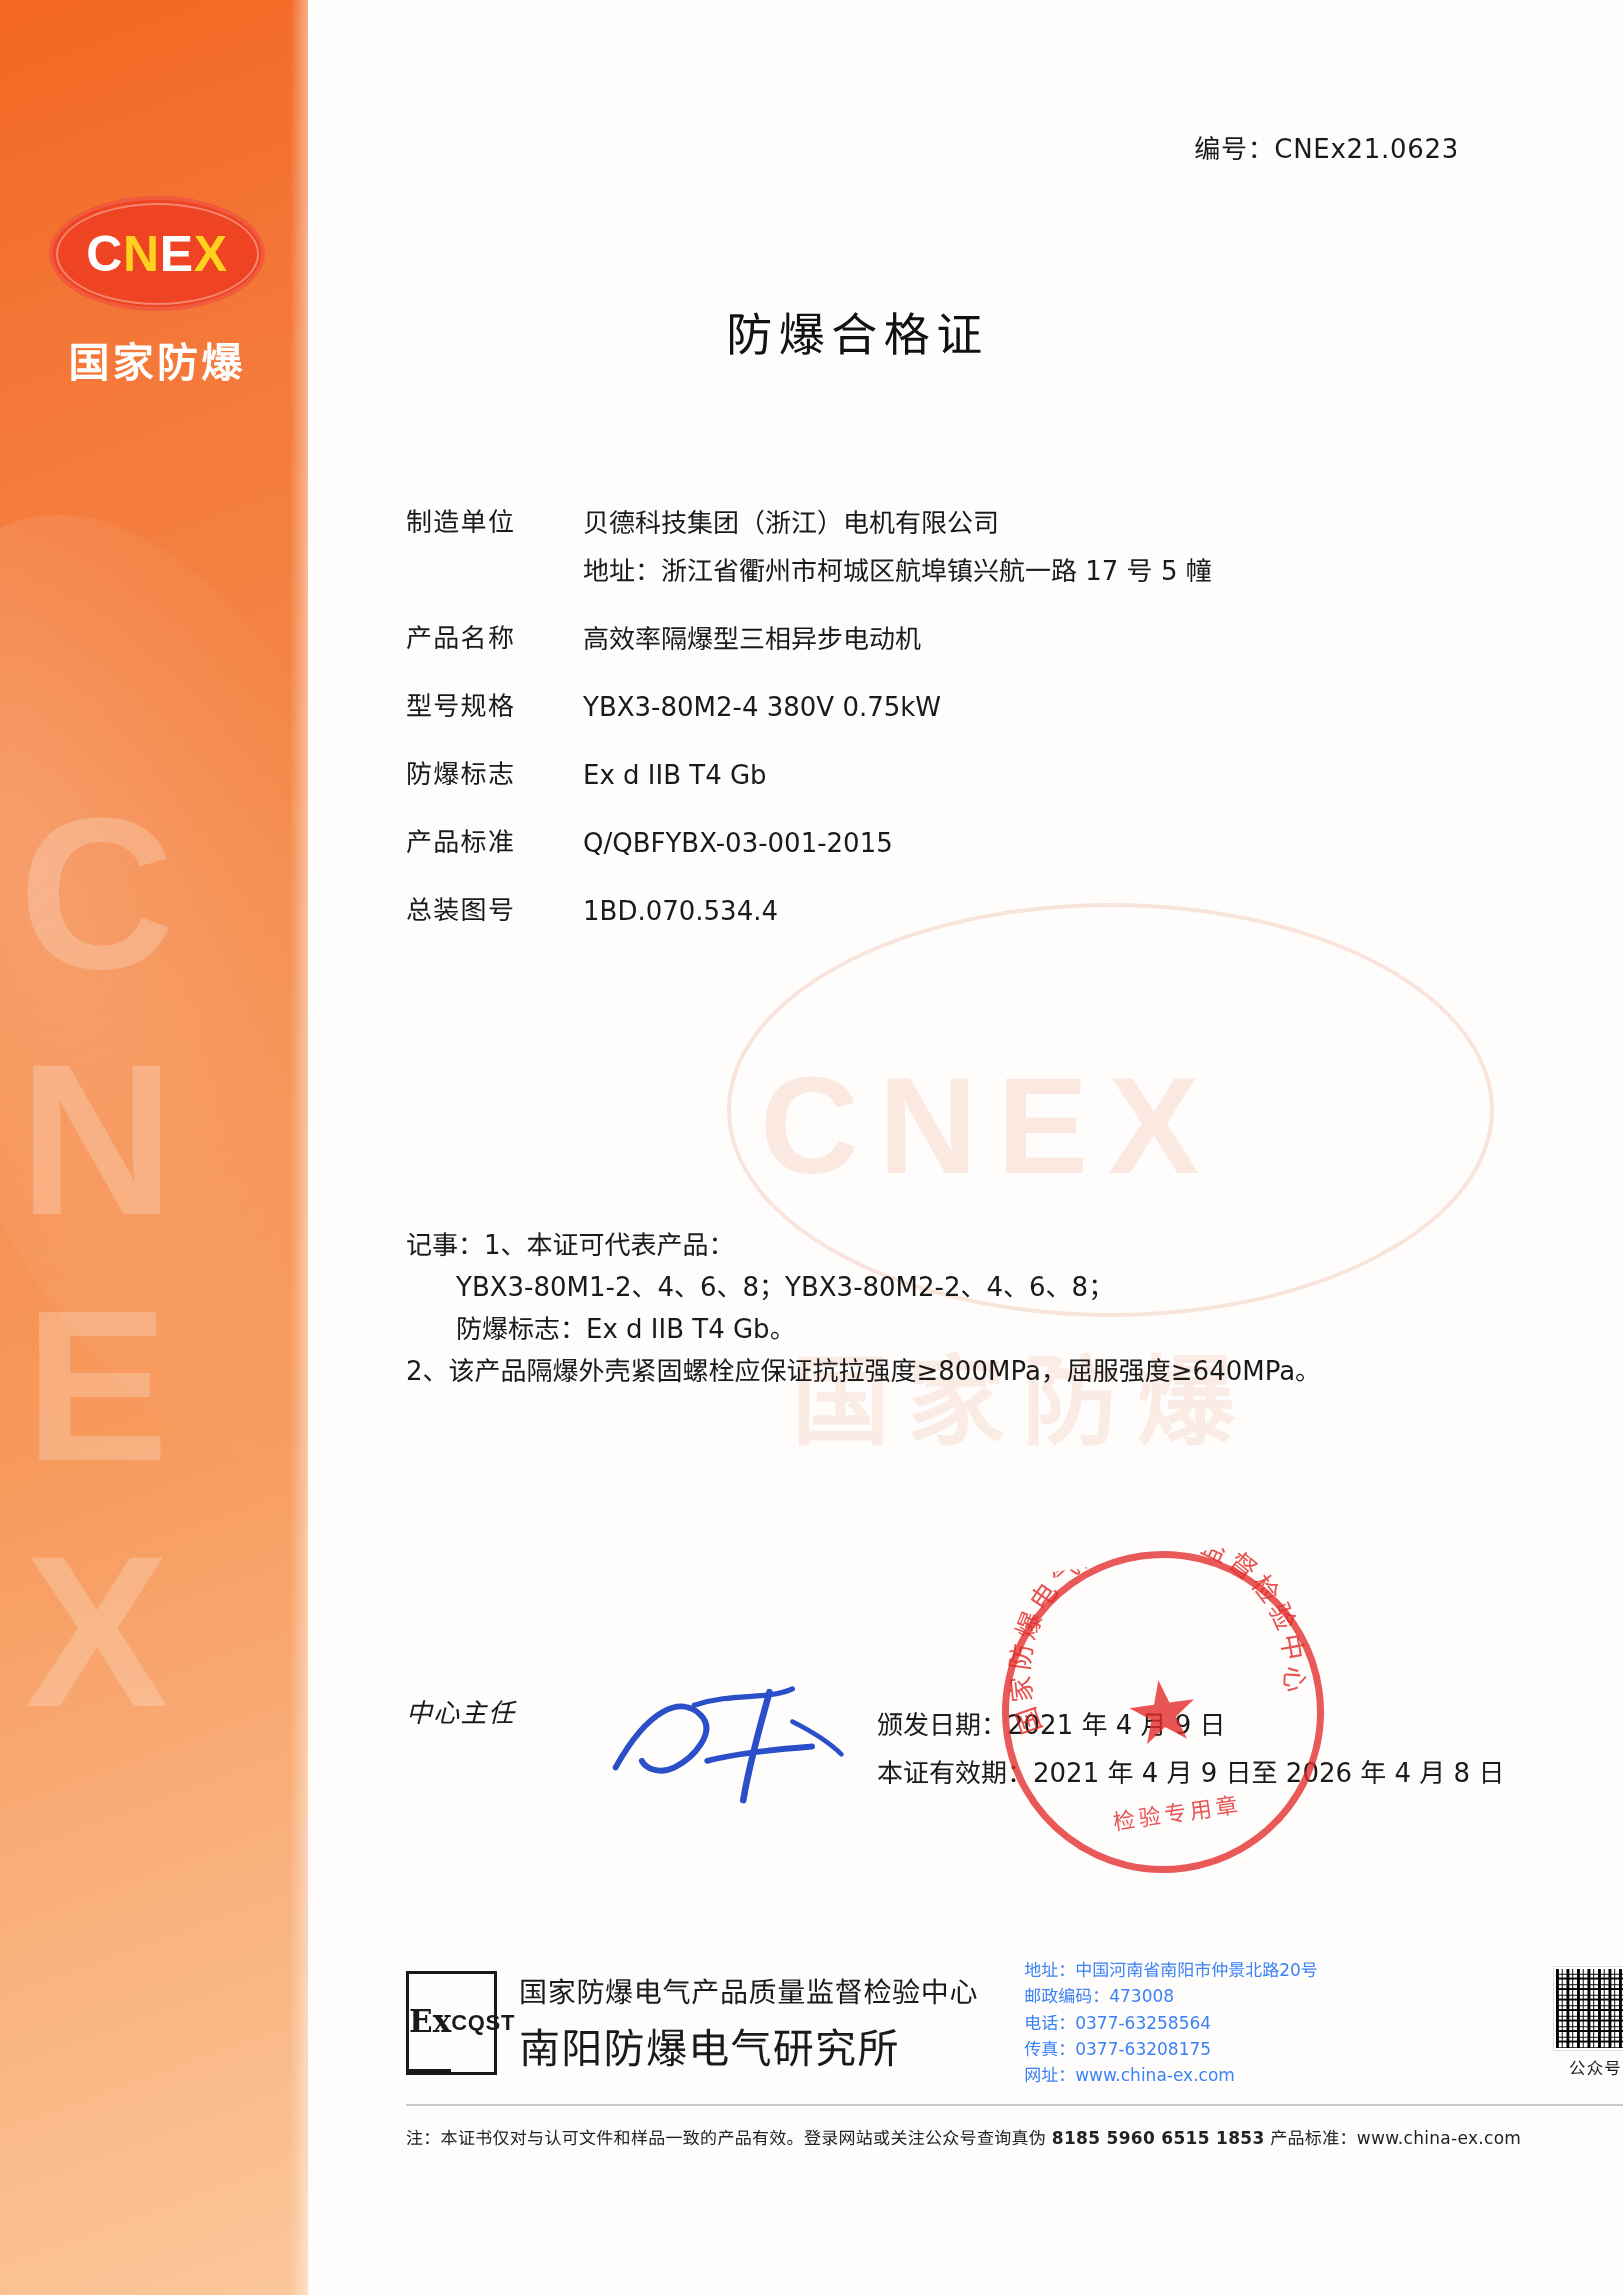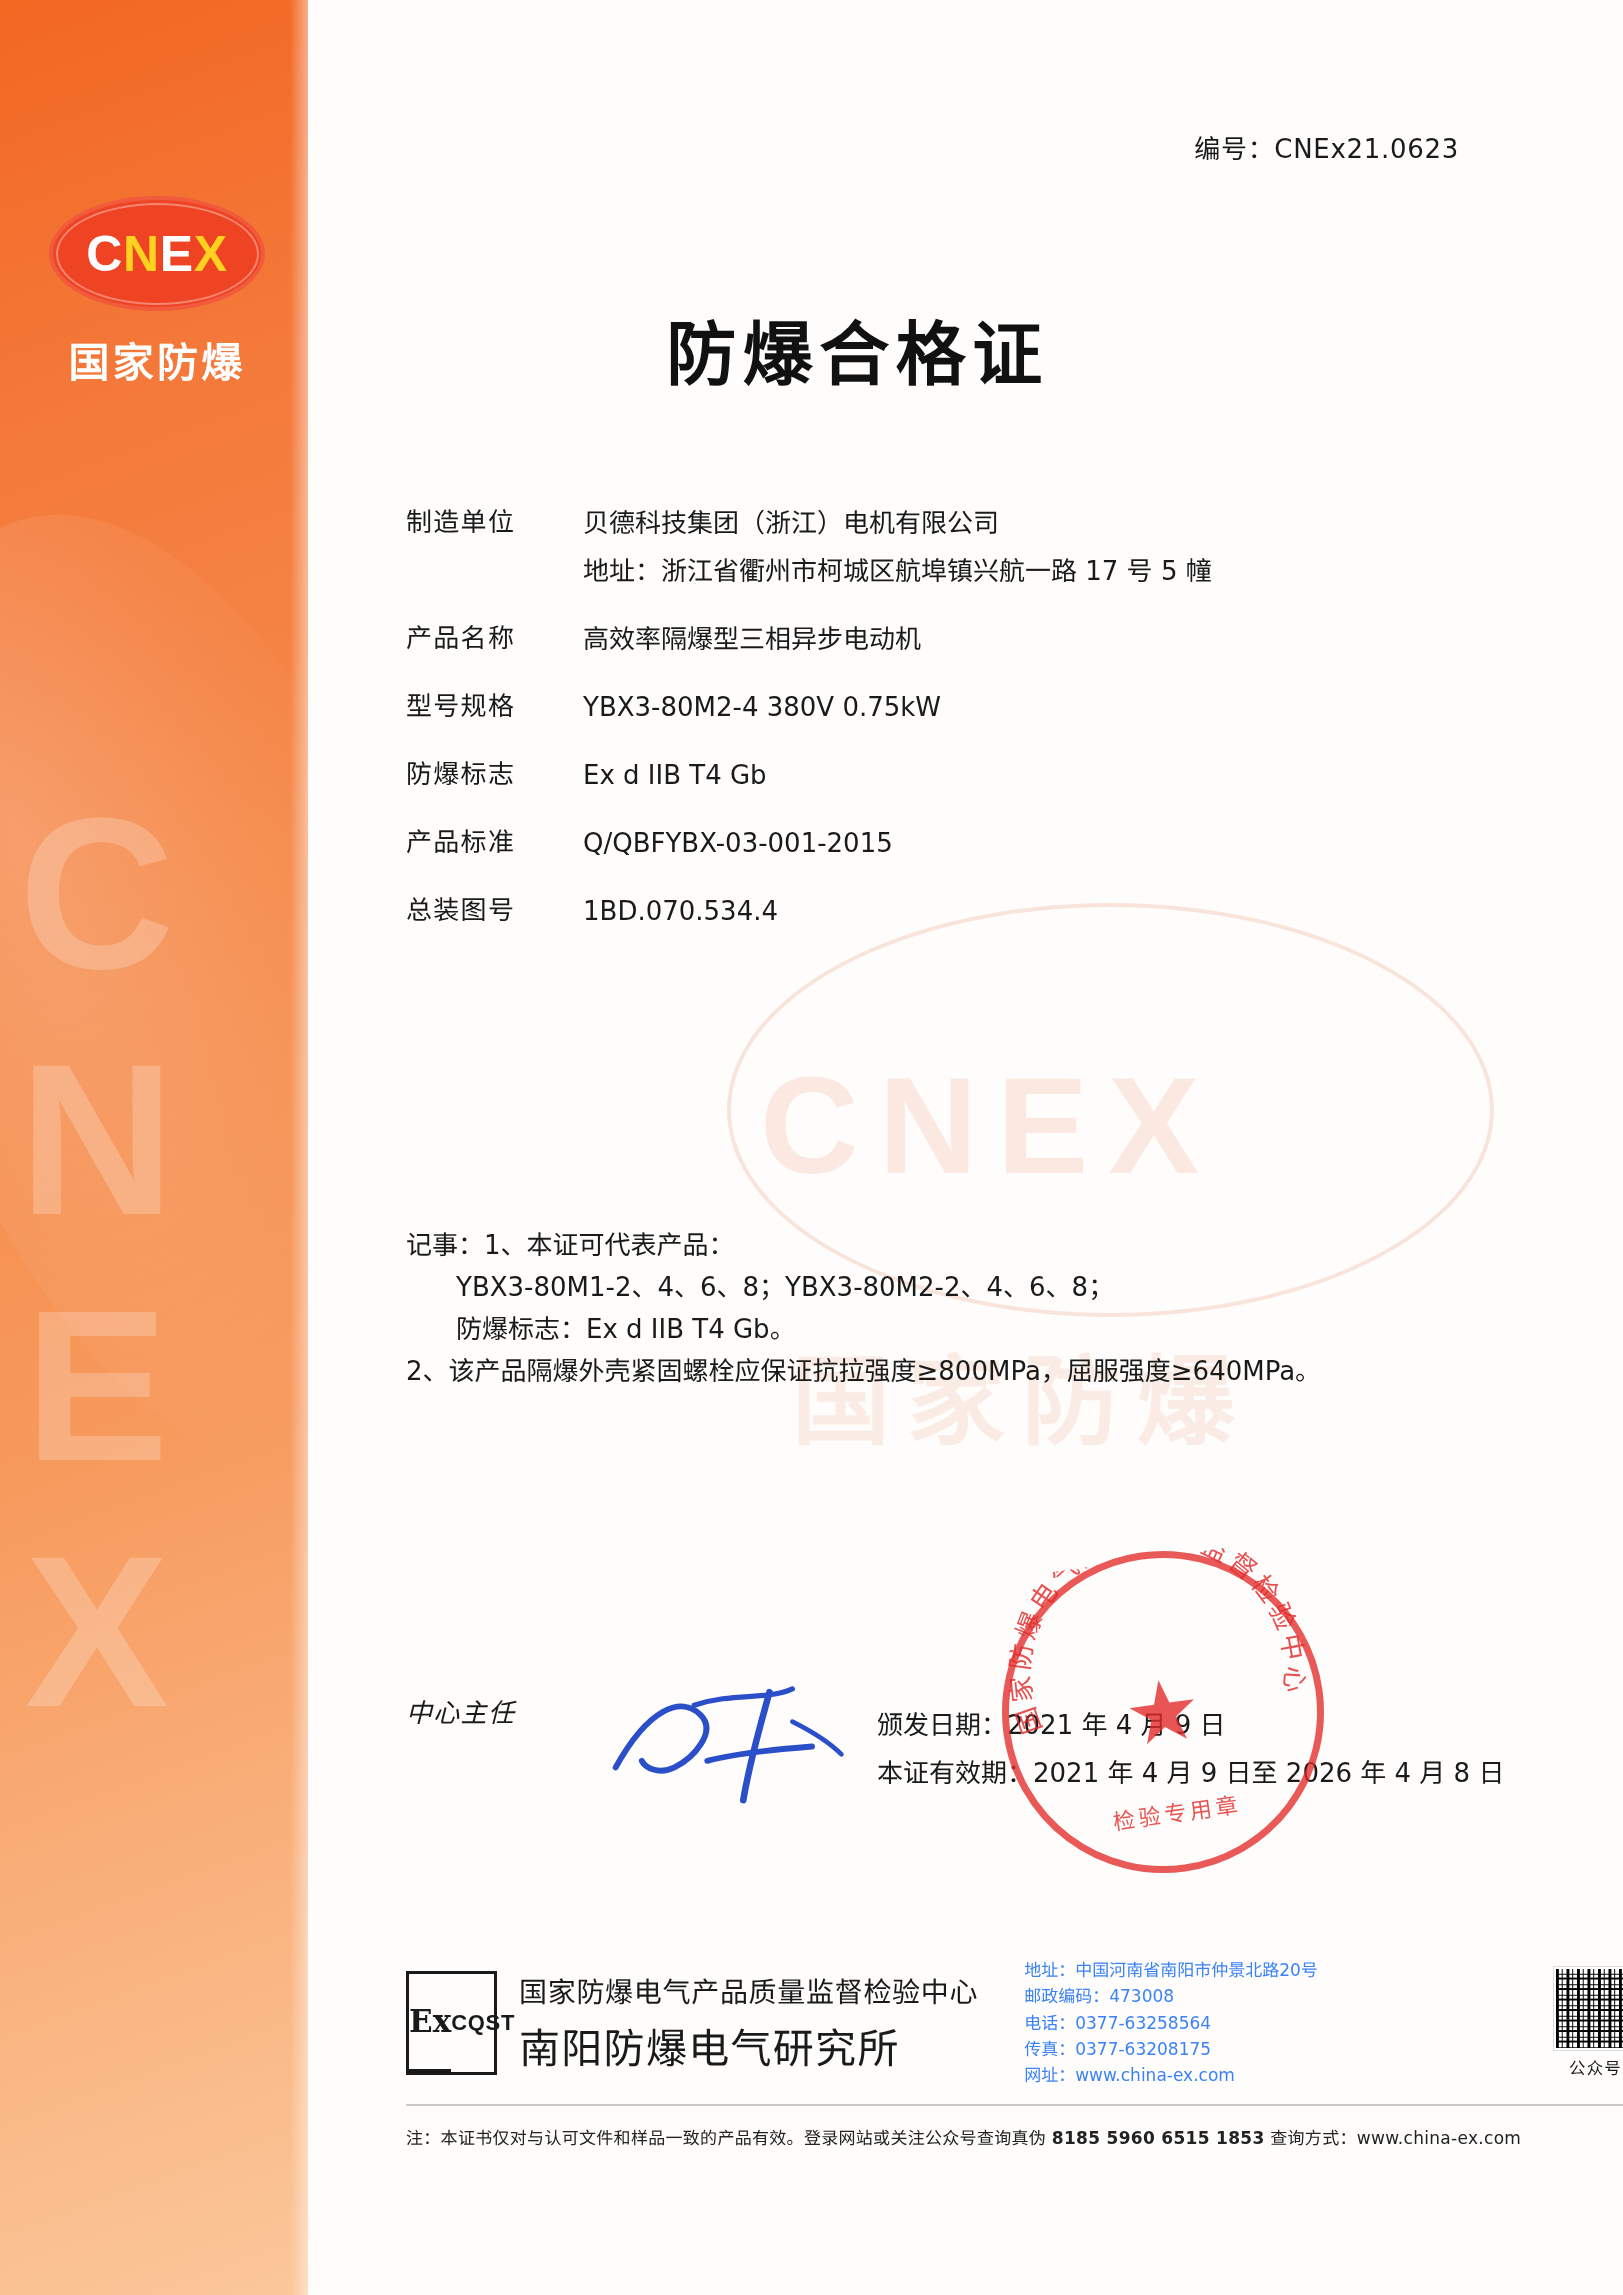--- a/index.html
+++ b/index.html
@@ -127,22 +127,22 @@
     letter-spacing: 0.7px;
     font-family: "DejaVu Sans", "Liberation Sans", sans-serif;
   }
 
   .cert-title {
     position: absolute;
     left: 0;
     right: 0;
     top: 298px;
     text-align: center;
-    font-size: 70px;
-    font-weight: 700;
+    font-size: 46px;
+    font-weight: 400;
     letter-spacing: 6.5px;
     color: #111111;
     font-family: "DejaVu Sans", "Liberation Sans", sans-serif;
     padding-right: 216px;
   }
 
   
   .wm-ellipse {
     position: absolute;
     left: 419px;
@@ -520,18 +520,18 @@
         <div class="qr"></div>
         <div class="qr-caption">公众号</div>
       </div>
     </div>
 
     <div class="footer-rule"></div>
 
     <div class="footnote">
       <span>注：本证书仅对与认可文件和样品一致的产品有效。登录网站或关注公众号查询真伪</span>
       <span class="bold">8185 5960 6515 1853</span>
-      <span>查询方式：www.china-ex.com</span>
+      <span>产品标准：www.china-ex.com</span>
     </div>
 
   </div>
 </div>
 
 
 </body></html>

